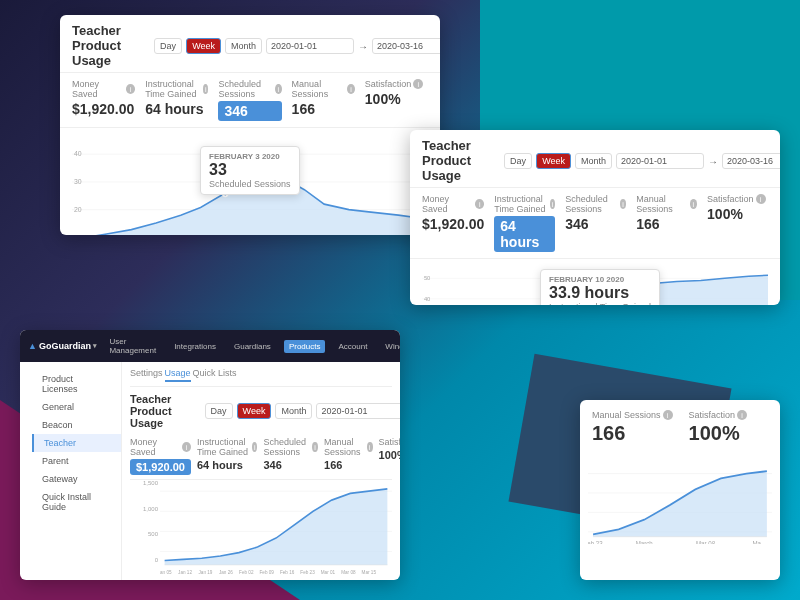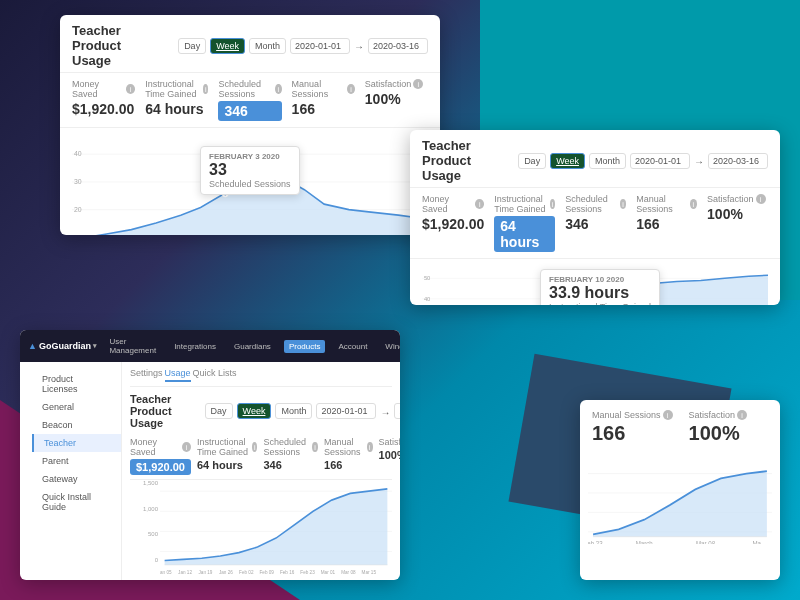--- a/index.html
+++ b/index.html
@@ -96,32 +96,31 @@
     .date-btn {
       padding: 2px 5px;
       border: 1px solid #ddd;
       border-radius: 3px;
       background: #fff;
       cursor: pointer;
       font-size: 9px;
       color: #555;
     }
     .date-btn.active {
-      background: #14532d;
+      background: #b91c1c;
       color: #fff;
       border-color: #4a90d9;
-      text-decoration: underline;
     }
     .date-input {
       padding: 2px 4px;
       border: 1px solid #ddd;
       border-radius: 3px;
       font-size: 9px;
       color: #555;
-      width: 60px;
+      width: 88px;
     }
 
     
     .stats-row {
       display: flex;
       padding: 6px 12px;
       gap: 10px;
       border-bottom: 1px solid #eee;
     }
     .stat-item {

